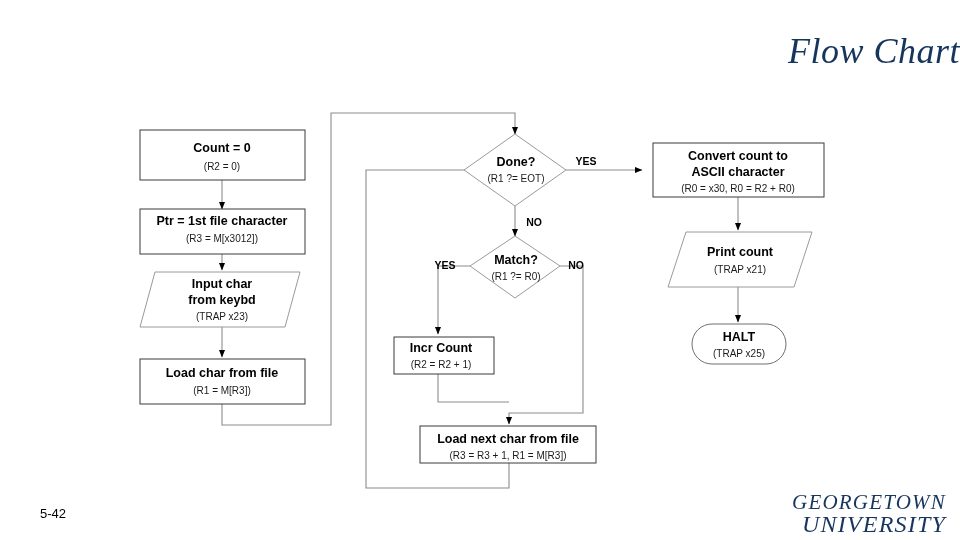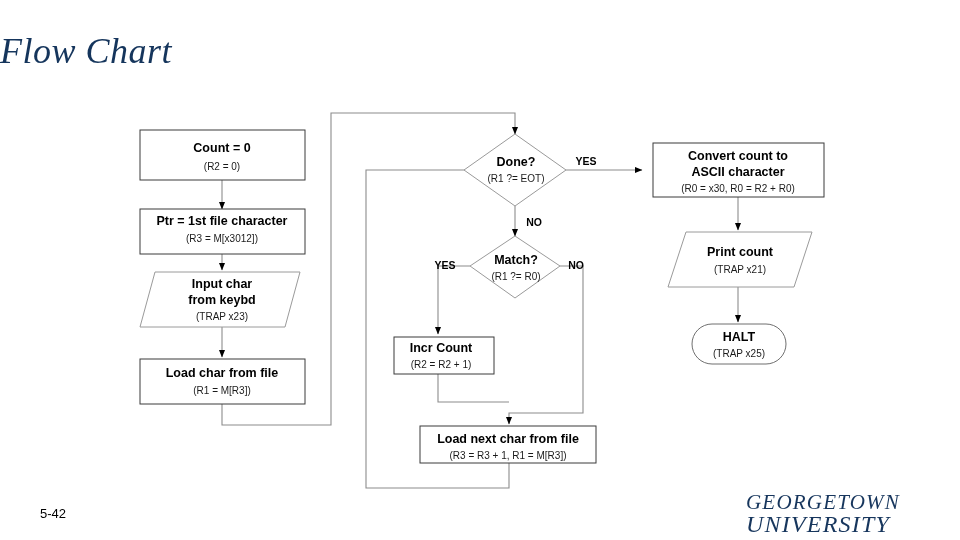--- a/index.html
+++ b/index.html
@@ -13,21 +13,21 @@
     height: 540px;
     background: #ffffff;
     overflow: hidden;
     font-family: "Liberation Sans", sans-serif;
   }
   #slide-title {
     position: absolute;
     top: 30px;
     left: 0;
     width: 960px;
-    text-align: left;
+    text-align: right;
     font-family: "Liberation Serif", serif;
     font-style: italic;
     font-size: 36px;
     color: #15355c;
     letter-spacing: 0.5px;
   }
   #flow-svg {
     position: absolute;
     top: 0;
     left: 0;
@@ -76,21 +76,21 @@
     top: 506px;
     font-family: "Liberation Sans", sans-serif;
     font-size: 13px;
     color: #000000;
   }
   #brand-logo {
     position: absolute;
     right: 14px;
     top: 492px;
     width: 200px;
-    text-align: left;
+    text-align: right;
     font-family: "Liberation Serif", serif;
     font-style: italic;
     color: #17365d;
     line-height: 0.98;
   }
   #brand-line1 {
     display: block;
     font-size: 21px;
     letter-spacing: 1.2px;
   }

